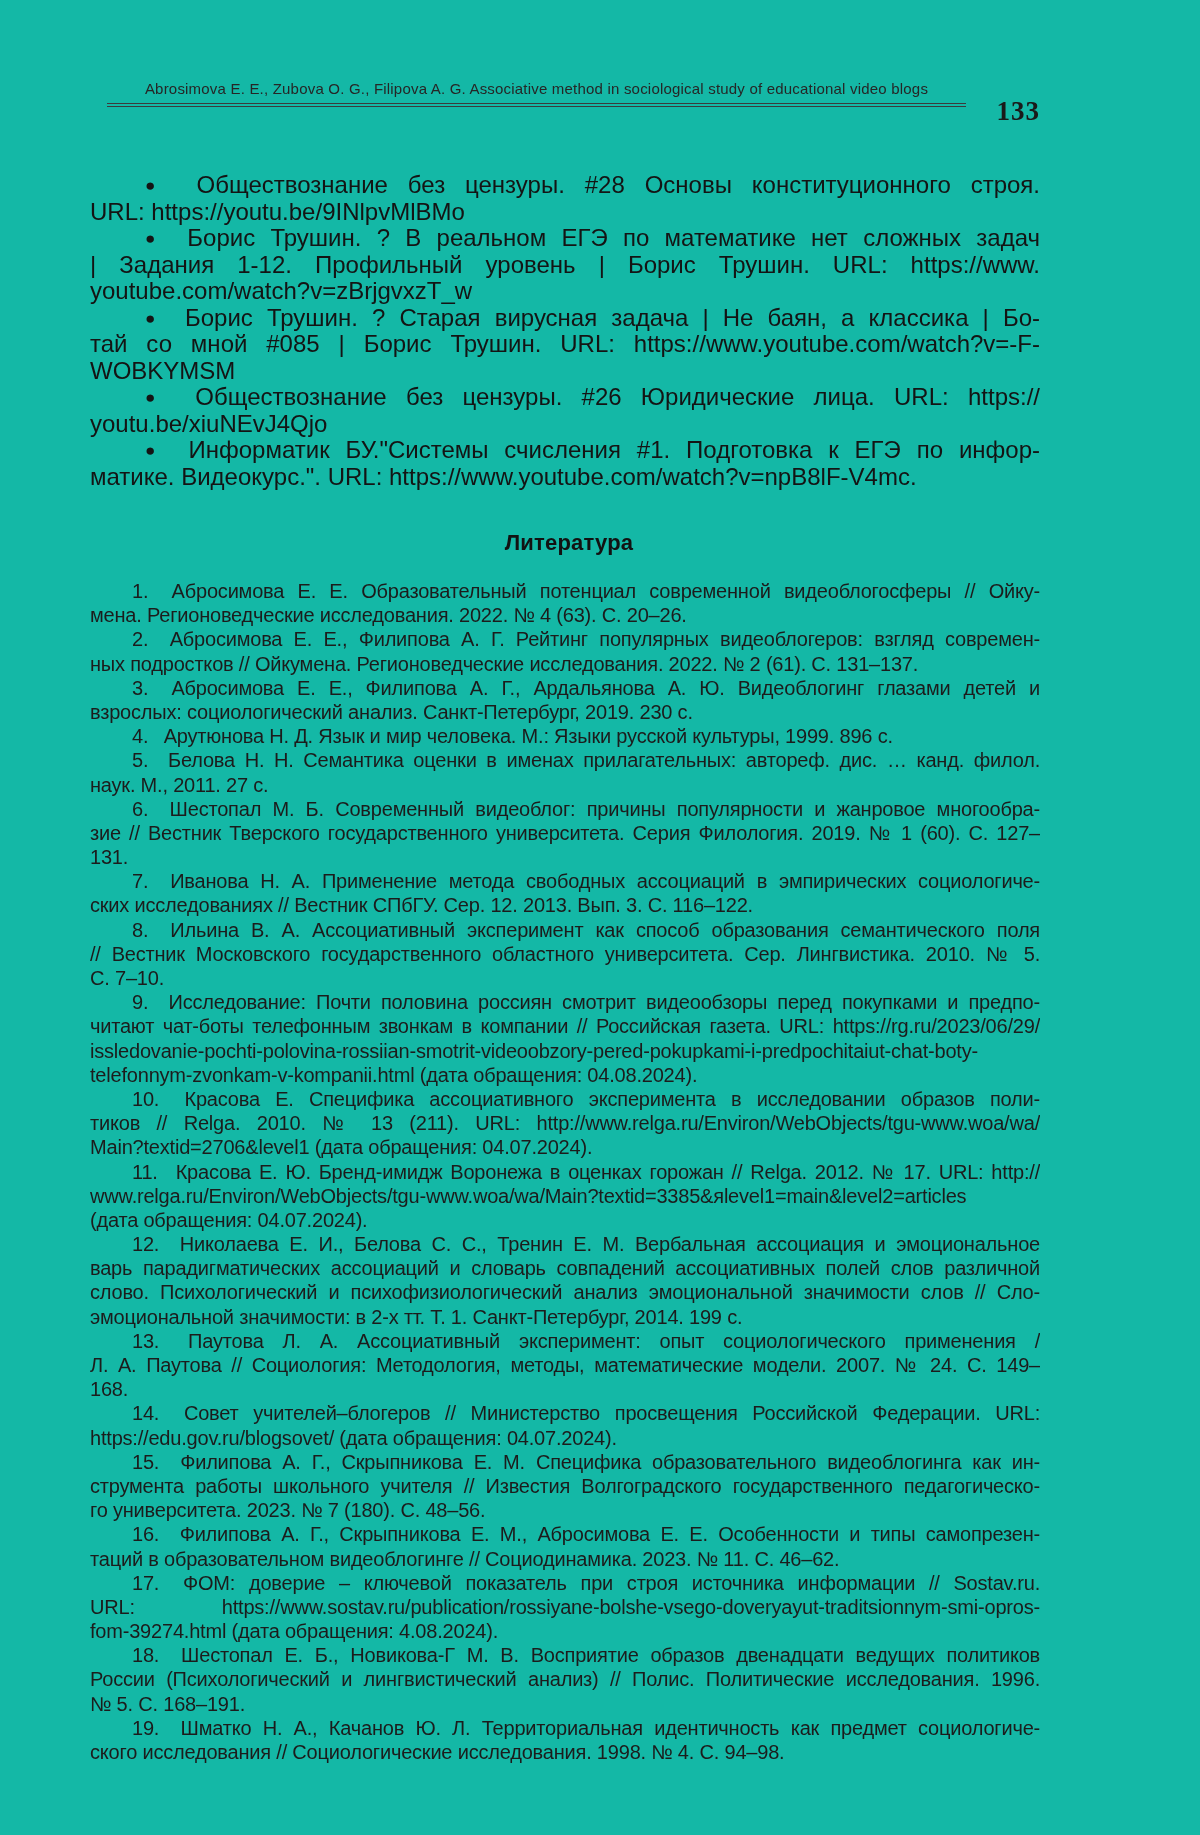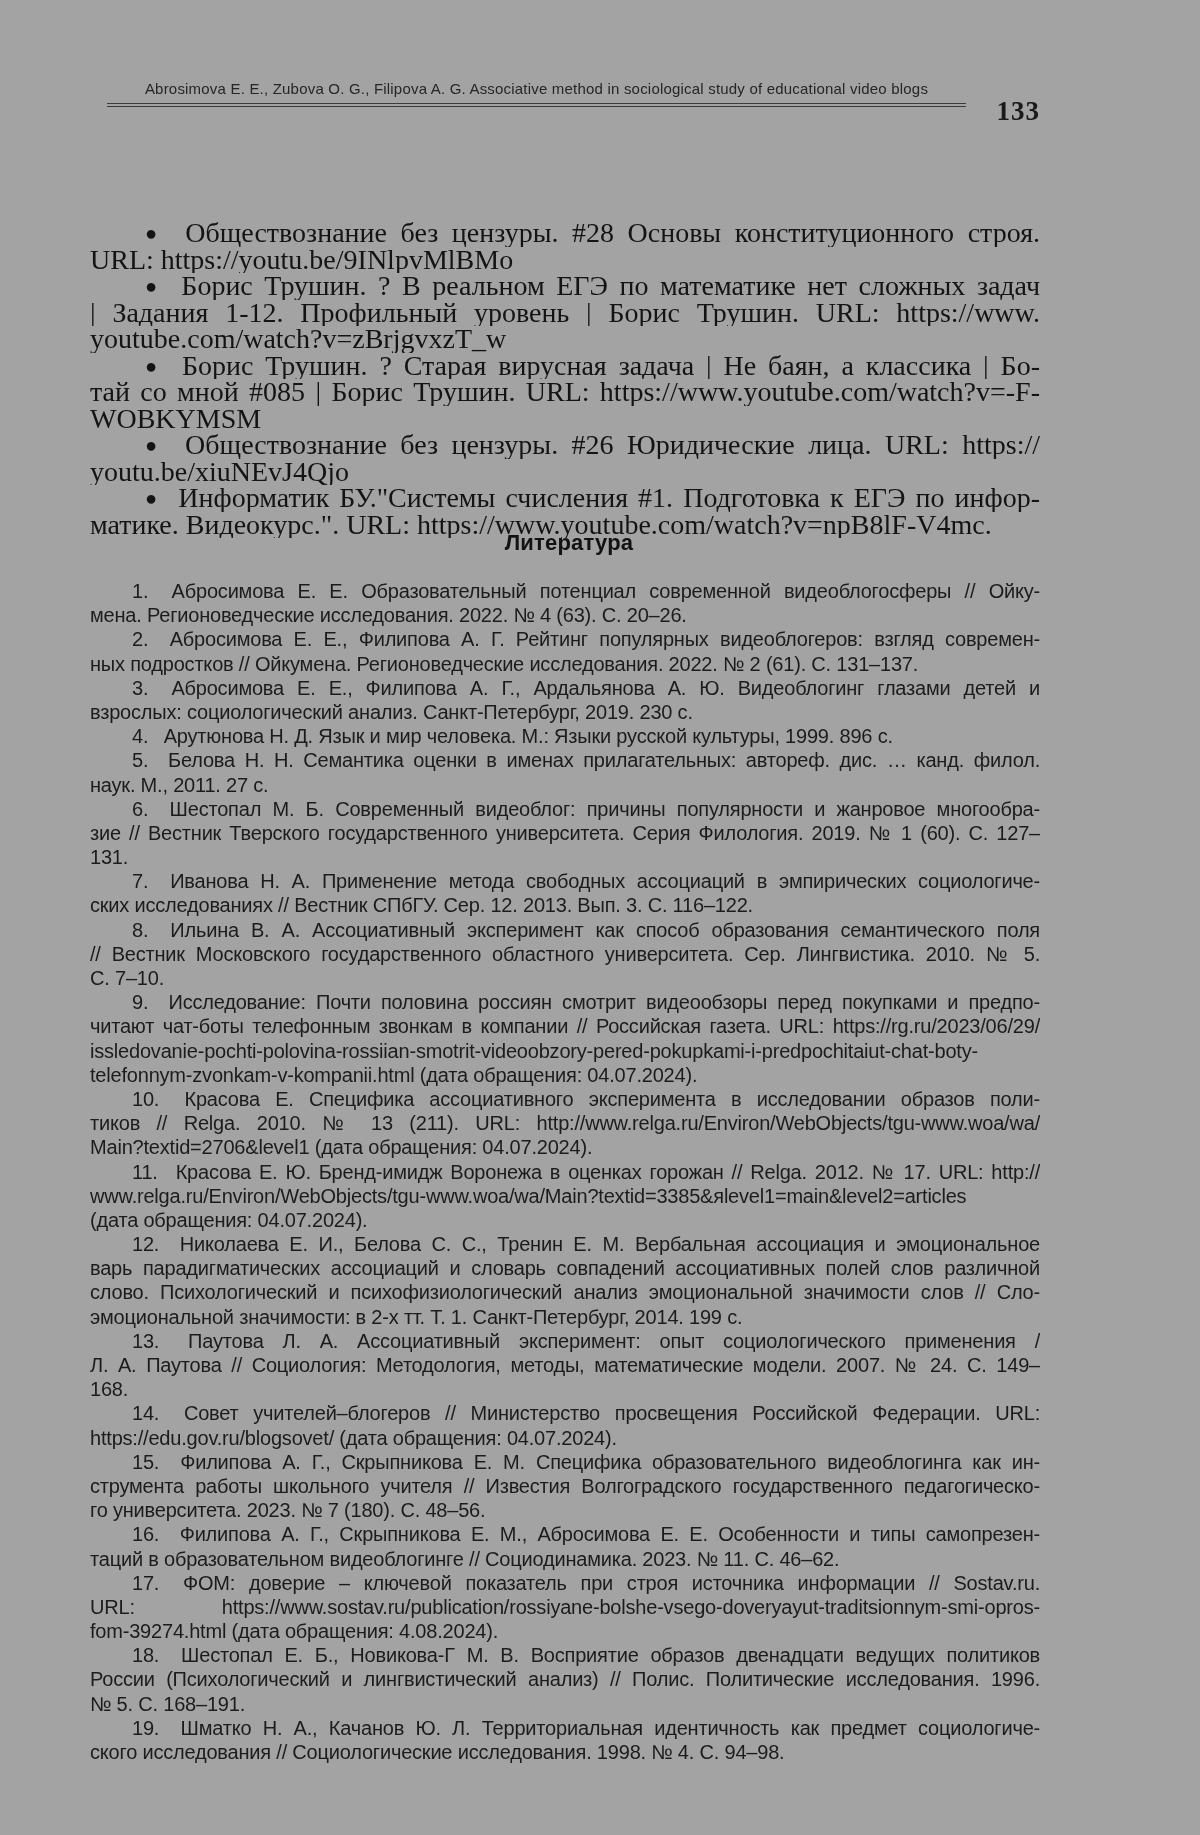--- a/index.html
+++ b/index.html
@@ -1,20 +1,20 @@
 <!DOCTYPE html>
 <html lang="ru"><head>
 <meta charset="utf-8">
 <style>
   html,body{margin:0;padding:0;background:#ffffff;}
   .page{
     position:relative;
     width:1200px;
     height:1835px;
-    background:#a3a3a3;
+    background:#14b8a6;
     color:#161616;
     overflow:hidden;
     font-family:"Liberation Sans",sans-serif;
   }
   
   .running-head{
     position:absolute;
     left:107px; top:80px;
     width:859px;
     text-align:center;
@@ -35,25 +35,24 @@
     font-weight:bold;
     font-size:27px;
     letter-spacing:1px;
     color:#1a1a1a;
   }
   
   .video-list{
     position:absolute;
     left:90px; top:172px;
     width:950px;
-    font-family:Liberation Serif, serif;
-    font-size:28px;
+    font-family:Liberation Sans, sans-serif;
+    font-size:24px;
     line-height:26.5px;
     color:#141414;
-    margin-top:48px;
   }
   .video-list .line{height:26.5px;}
   .video-list .firstln{text-indent:55px;}
   .bullet{
     font-size:.72em;
     vertical-align:2px;
     margin-right:8px;
   }
   
   .section-heading{
@@ -160,21 +159,21 @@
       </div>
       <div class="para">
         <div class="line firstln"><span class="ref-num">8.</span> <span>Ильина В. А. Ассоциативный эксперимент как способ образования семантического поля</span></div>
         <div class="line">// Вестник Московского государственного областного университета. Сер. Лингвистика. 2010. № 5.</div>
         <div class="line lastln">С. 7–10.</div>
       </div>
       <div class="para">
         <div class="line firstln"><span class="ref-num">9.</span> <span>Исследование: Почти половина россиян смотрит видеообзоры перед покупками и предпо-</span></div>
         <div class="line">читают чат-боты телефонным звонкам в компании // Российская газета. URL: https://rg.ru/2023/06/29/</div>
         <div class="line">issledovanie-pochti-polovina-rossiian-smotrit-videoobzory-pered-pokupkami-i-predpochitaiut-chat-boty-</div>
-        <div class="line lastln">telefonnym-zvonkam-v-kompanii.html (дата обращения: 04.07.2024).</div>
+        <div class="line lastln">telefonnym-zvonkam-v-kompanii.html (дата обращения: 04.08.2024).</div>
       </div>
       <div class="para">
         <div class="line firstln"><span class="ref-num">10.</span> <span>Красова Е. Специфика ассоциативного эксперимента в исследовании образов поли-</span></div>
         <div class="line">тиков // Relga. 2010. № 13 (211). URL: http://www.relga.ru/Environ/WebObjects/tgu-www.woa/wa/</div>
         <div class="line lastln">Main?textid=2706&amp;level1 (дата обращения: 04.07.2024).</div>
       </div>
       <div class="para">
         <div class="line firstln"><span class="ref-num">11.</span> <span>Красова Е. Ю. Бренд-имидж Воронежа в оценках горожан // Relga. 2012. № 17. URL: http://</span></div>
         <div class="line">www.relga.ru/Environ/WebObjects/tgu-www.woa/wa/Main?textid=3385&amp;яlevel1=main&amp;level2=articles</div>
         <div class="line lastln">(дата обращения: 04.07.2024).</div>

